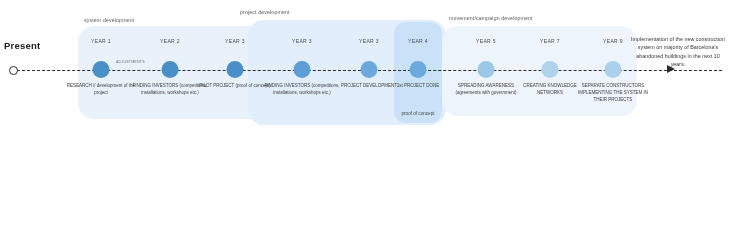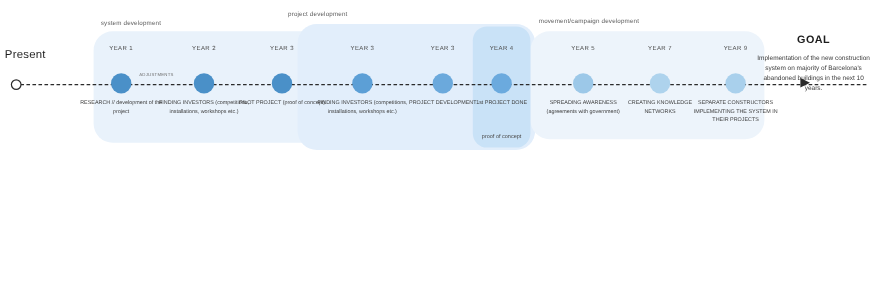--- a/index.html
+++ b/index.html
@@ -28,21 +28,21 @@
     position:absolute;right:55px;top:64.5px;
     width:0;height:0;
     border-left:8px solid #2b2b2b;
     border-top:4.5px solid transparent;
     border-bottom:4.5px solid transparent;
     z-index:3;
   }
 
   .present{
     position:absolute;left:4px;top:40px;
-    font-size:9.5px;font-weight:normal;color:#1d1d1d;
+    font-size:9.5px;font-weight:bold;color:#1d1d1d;
     letter-spacing:.2px;
   }
 
   
   .goal{
     position:absolute;right:4px;top:28px;width:96px;
     text-align:center;
   }
   .goal-title{
     font-size:9px;font-weight:bold;color:#1d1d1d;letter-spacing:.4px;
@@ -166,17 +166,16 @@
         <div class="desc">CREATING KNOWLEDGE NETWORKS</div>
       </div>
       <div class="node" style="left: 574px; top: 38px;">
         <div class="year">YEAR 9</div>
         <div class="dot" style="background:#A9D0EC"></div>
         <div class="desc">SEPARATE CONSTRUCTORS IMPLEMENTING THE SYSTEM IN THEIR PROJECTS</div>
       </div>
     </div>
 
   <div class="goal">
-    <div class="goal-title">GOAL</div>
     <div class="goal-text">Implementation of the new construction system on majority of Barcelona's abandoned buildings in the next 10 years.</div>
   </div>
 
 </div>
 
 </body></html>

